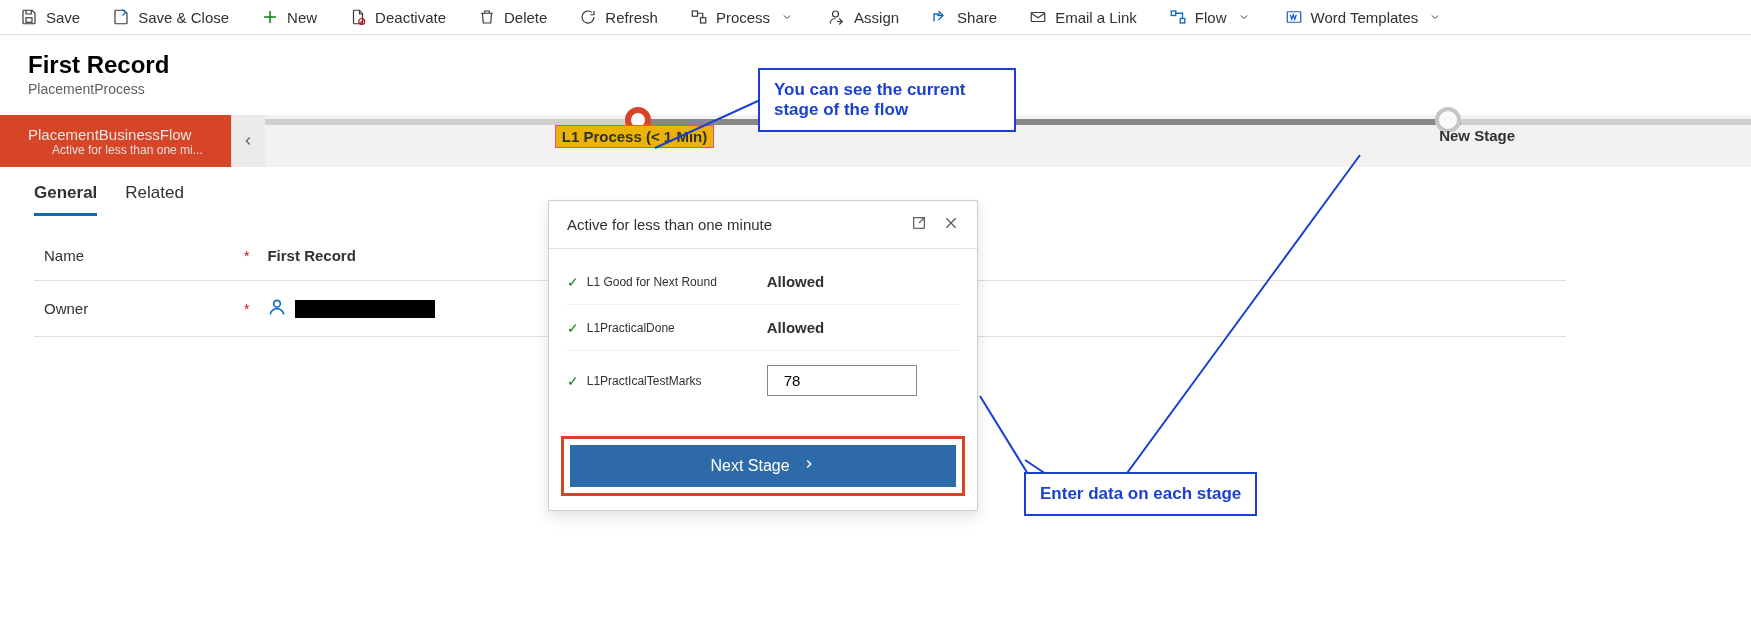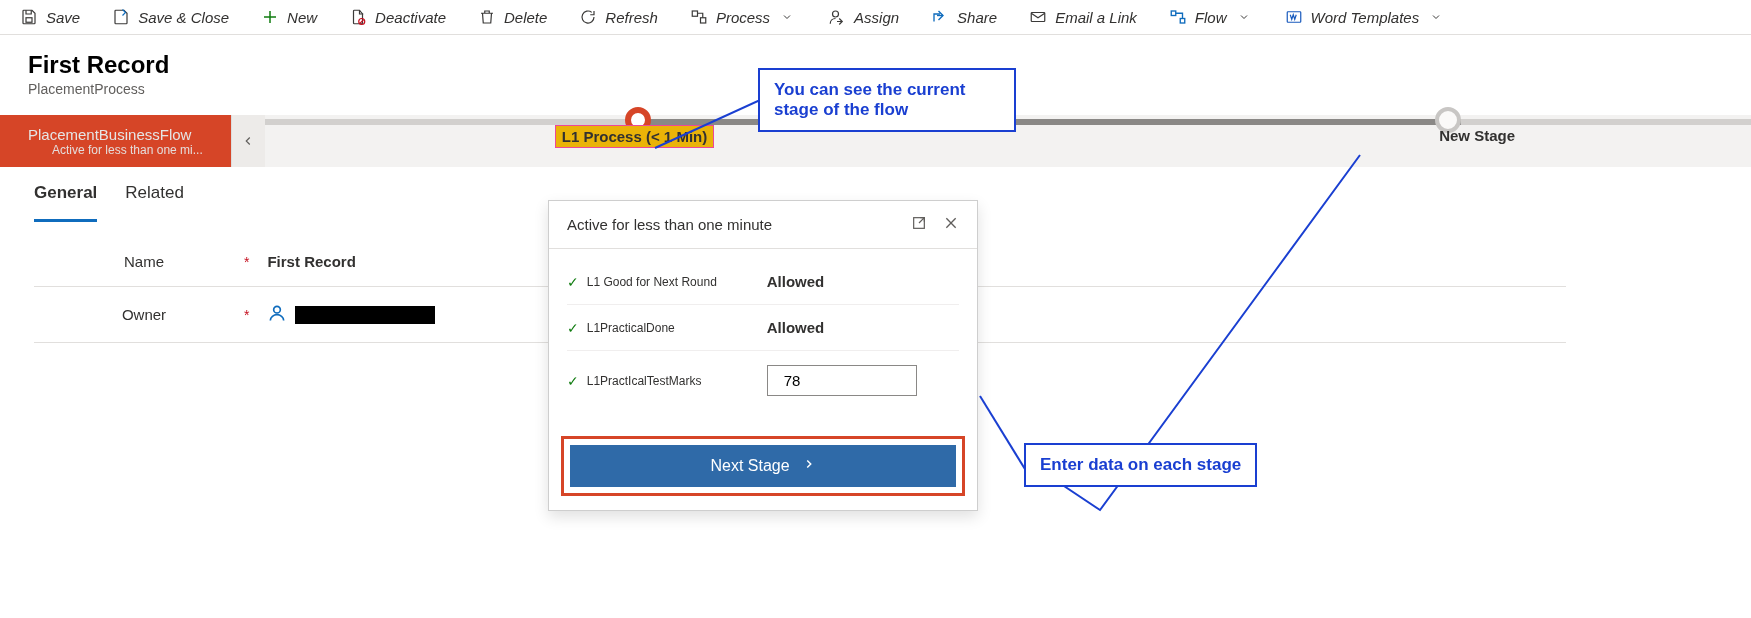--- a/index.html
+++ b/index.html
@@ -2,21 +2,21 @@
 <html><head>
   <meta charset="utf-8">
   <style>
     * { box-sizing: border-box; margin: 0; padding: 0; }
     body { font-family: "Segoe UI", Tahoma, sans-serif; font-size: 14px; color: #323130; background: #fff; width: 1751px; }
 
     
     .toolbar { display: flex; align-items: center; gap: 32px; padding: 8px 20px; border-bottom: 1px solid #e1dfdd; }
     .tb-btn { display: flex; align-items: center; gap: 8px; cursor: pointer; color: #323130; }
     .tb-btn .ico { width: 18px; height: 18px; display: flex; align-items: center; justify-content: center; }
-    .tb-btn .lbl { font-size: 15px; font-style: italic; }
+    .tb-btn .lbl { font-size: 15px; }
 
     
     .header { padding: 16px 28px 12px; }
     .header h1 { font-size: 24px; font-weight: 700; color: #000; }
     .header .sub { font-size: 14px; color: #605e5c; margin-top: 2px; }
 
     
     .bpf-container { position: relative; margin-top: 6px; }
     .bpf-row { display: flex; align-items: stretch; height: 52px; background: #f3f2f1; }
     .bpf-active { display: flex; align-items: center; background: #d64527; color: #e5e5e5; padding: 6px 28px; gap: 10px; }
@@ -30,26 +30,26 @@
     .stage-node { position: absolute; top: -8px; width: 26px; height: 26px; border-radius: 50%; background: #fff; border: 4px solid #c8c6c4; }
     .stage-node.current { border: 6px solid #d64527; }
     .stage-node.next { border: 4px solid #c8c6c4; background: #faf9f8; }
 
     .stage-label-wrap { position: absolute; top:10px; display: flex; flex-direction: column; align-items: center; }
     .stage-label { font-size: 15px; font-weight: 600; padding: 2px 6px; white-space: nowrap; }
     .stage-label.highlight { background: #eab308; border:1px solid #ec4899; }
 
     
     .tabs { display: flex; gap: 28px; padding: 6px 34px 0; border-bottom: 1px solid #fff; }
-    .tab { font-size: 17px; padding: 10px 0 16px; cursor: pointer; color: #323130; }
+    .tab { font-size: 17px; padding: 10px 0 10px; cursor: pointer; color: #323130; }
     .tab.active { font-weight: 600; border-bottom: 3px solid #0f6cbd; }
 
     
     .form { padding: 14px 34px 20px; max-width: 1600px; }
-    .form-row { display: flex; align-items: center; padding: 16px 10px; border-bottom: 1px solid #e1dfdd; text-align: center; }
+    .form-row { display: flex; align-items: center; padding: 16px 10px; border-bottom: 1px solid #e1dfdd; }
     .form-row .flabel { width: 200px; font-size: 15px; color: #323130; }
     .form-row .req { color: #c50f1f; margin-right: 18px; }
     .form-row .fval { font-size: 15px; font-weight: 600; }
     .owner-chip { display: flex; align-items: center; gap: 8px; }
     .owner-chip .person-ico { color: #0f6cbd; }
     .owner-chip .blk { width: 140px; height: 18px; background: #000; }
 
     
     .flyout { position: absolute; top: 200px; left: 548px; width: 430px; background: #fff; border: 1px solid #cecece; box-shadow: 0 6px 14px rgba(0,0,0,.12); z-index: 10; }
     .fly-head { display: flex; align-items: center; justify-content: space-between; padding: 14px 18px; border-bottom: 1px solid #e1dfdd; }
@@ -62,21 +62,21 @@
     .fly-field .fl { flex: 0 0 180px; font-size: 12px; }
     .fly-field .fv { font-weight: 700; font-size: 15px; }
     .fly-field input.txt { border: 1px solid #8a8886; padding: 6px 16px; font-size: 15px; width: 150px; }
 
     .next-btn-wrap { border: 3px solid #d64527; margin: 10px 12px 14px; padding: 6px; }
     .next-btn { background: #2f6aa8; color: #fff; display: flex; align-items: center; justify-content: center; gap: 12px; padding: 12px 0; cursor: pointer; font-size: 16px; }
 
     
     .callout { position: absolute; border: 2px solid #1a3fd1; color: #1a3fd1; font-weight: 700; font-size: 17px; padding: 10px 14px; background: #fff; z-index: 20; }
     .callout.c1 { top: 68px; left: 758px; width: 258px; }
-    .callout.c2 { top: 443px; left: 1024px; }
+    .callout.c2 { top: 472px; left: 1024px; }
 
     svg.line { position: absolute; z-index: 15; pointer-events: none; }
   </style>
 </head>
 <body>
 
 <div class="toolbar">
   <div class="tb-btn">
     <span class="ico">
         <svg width="18" height="18" viewBox="0 0 24 24" fill="none" stroke="#3b3a39" stroke-width="1.6">

